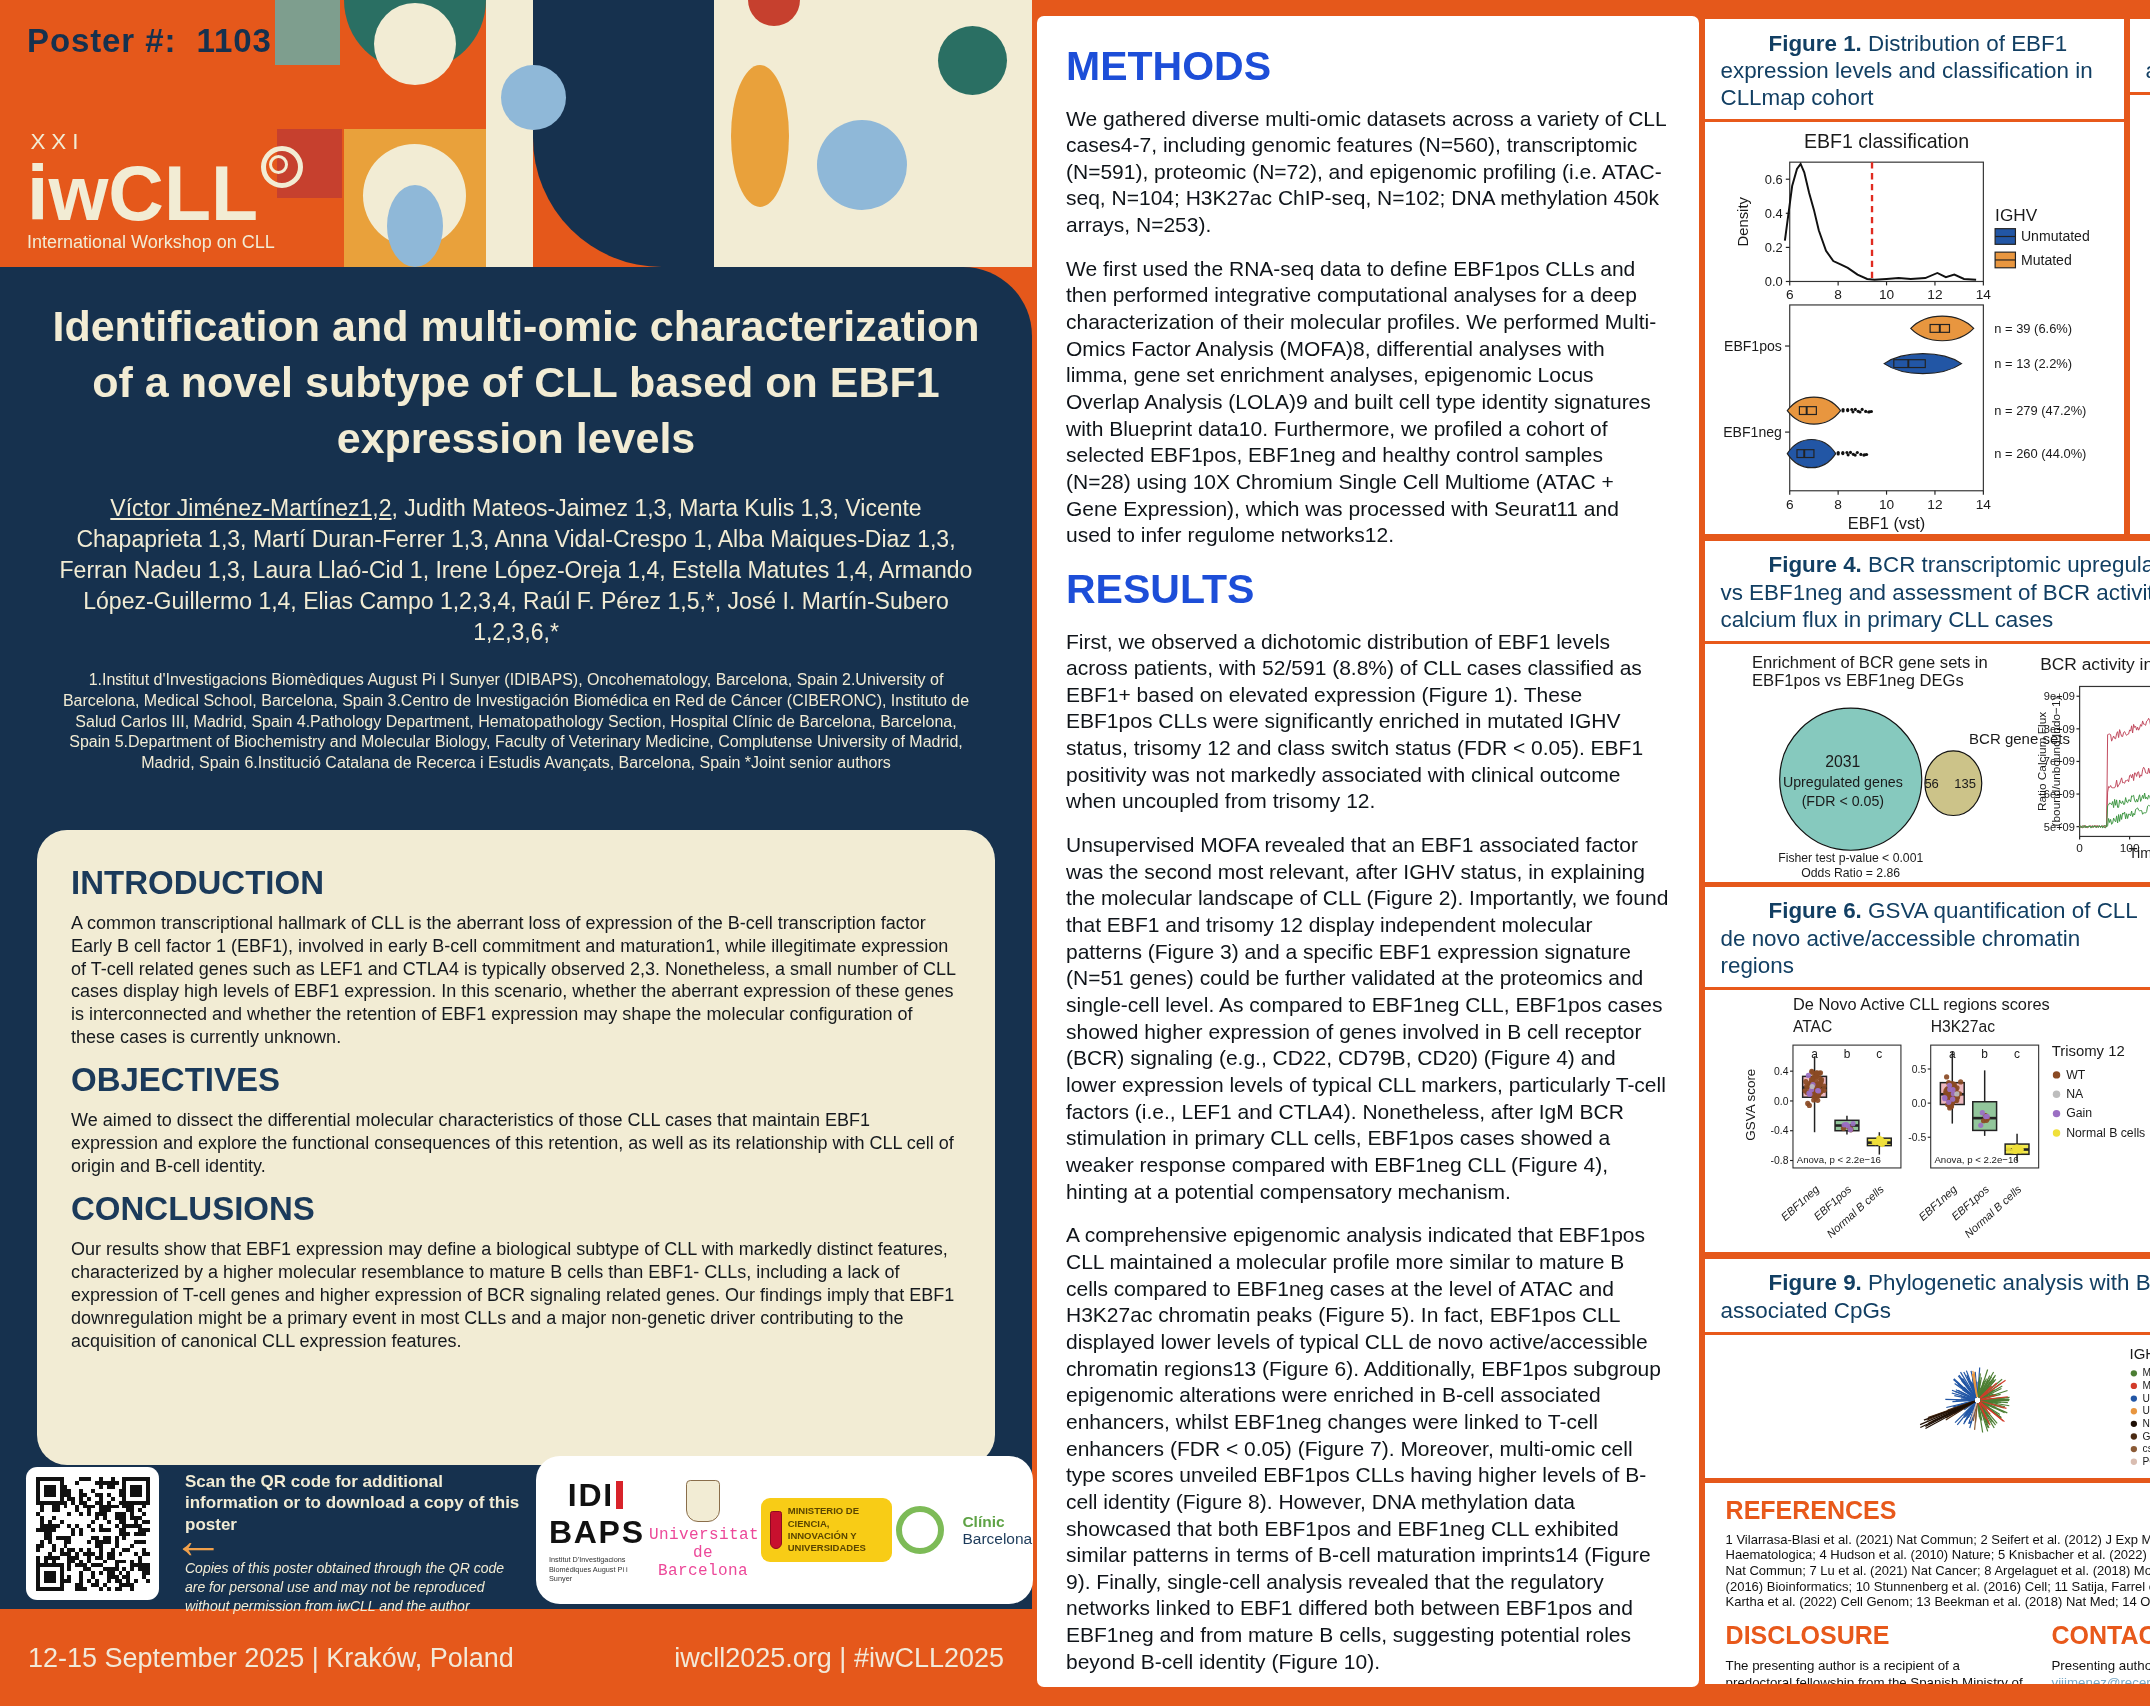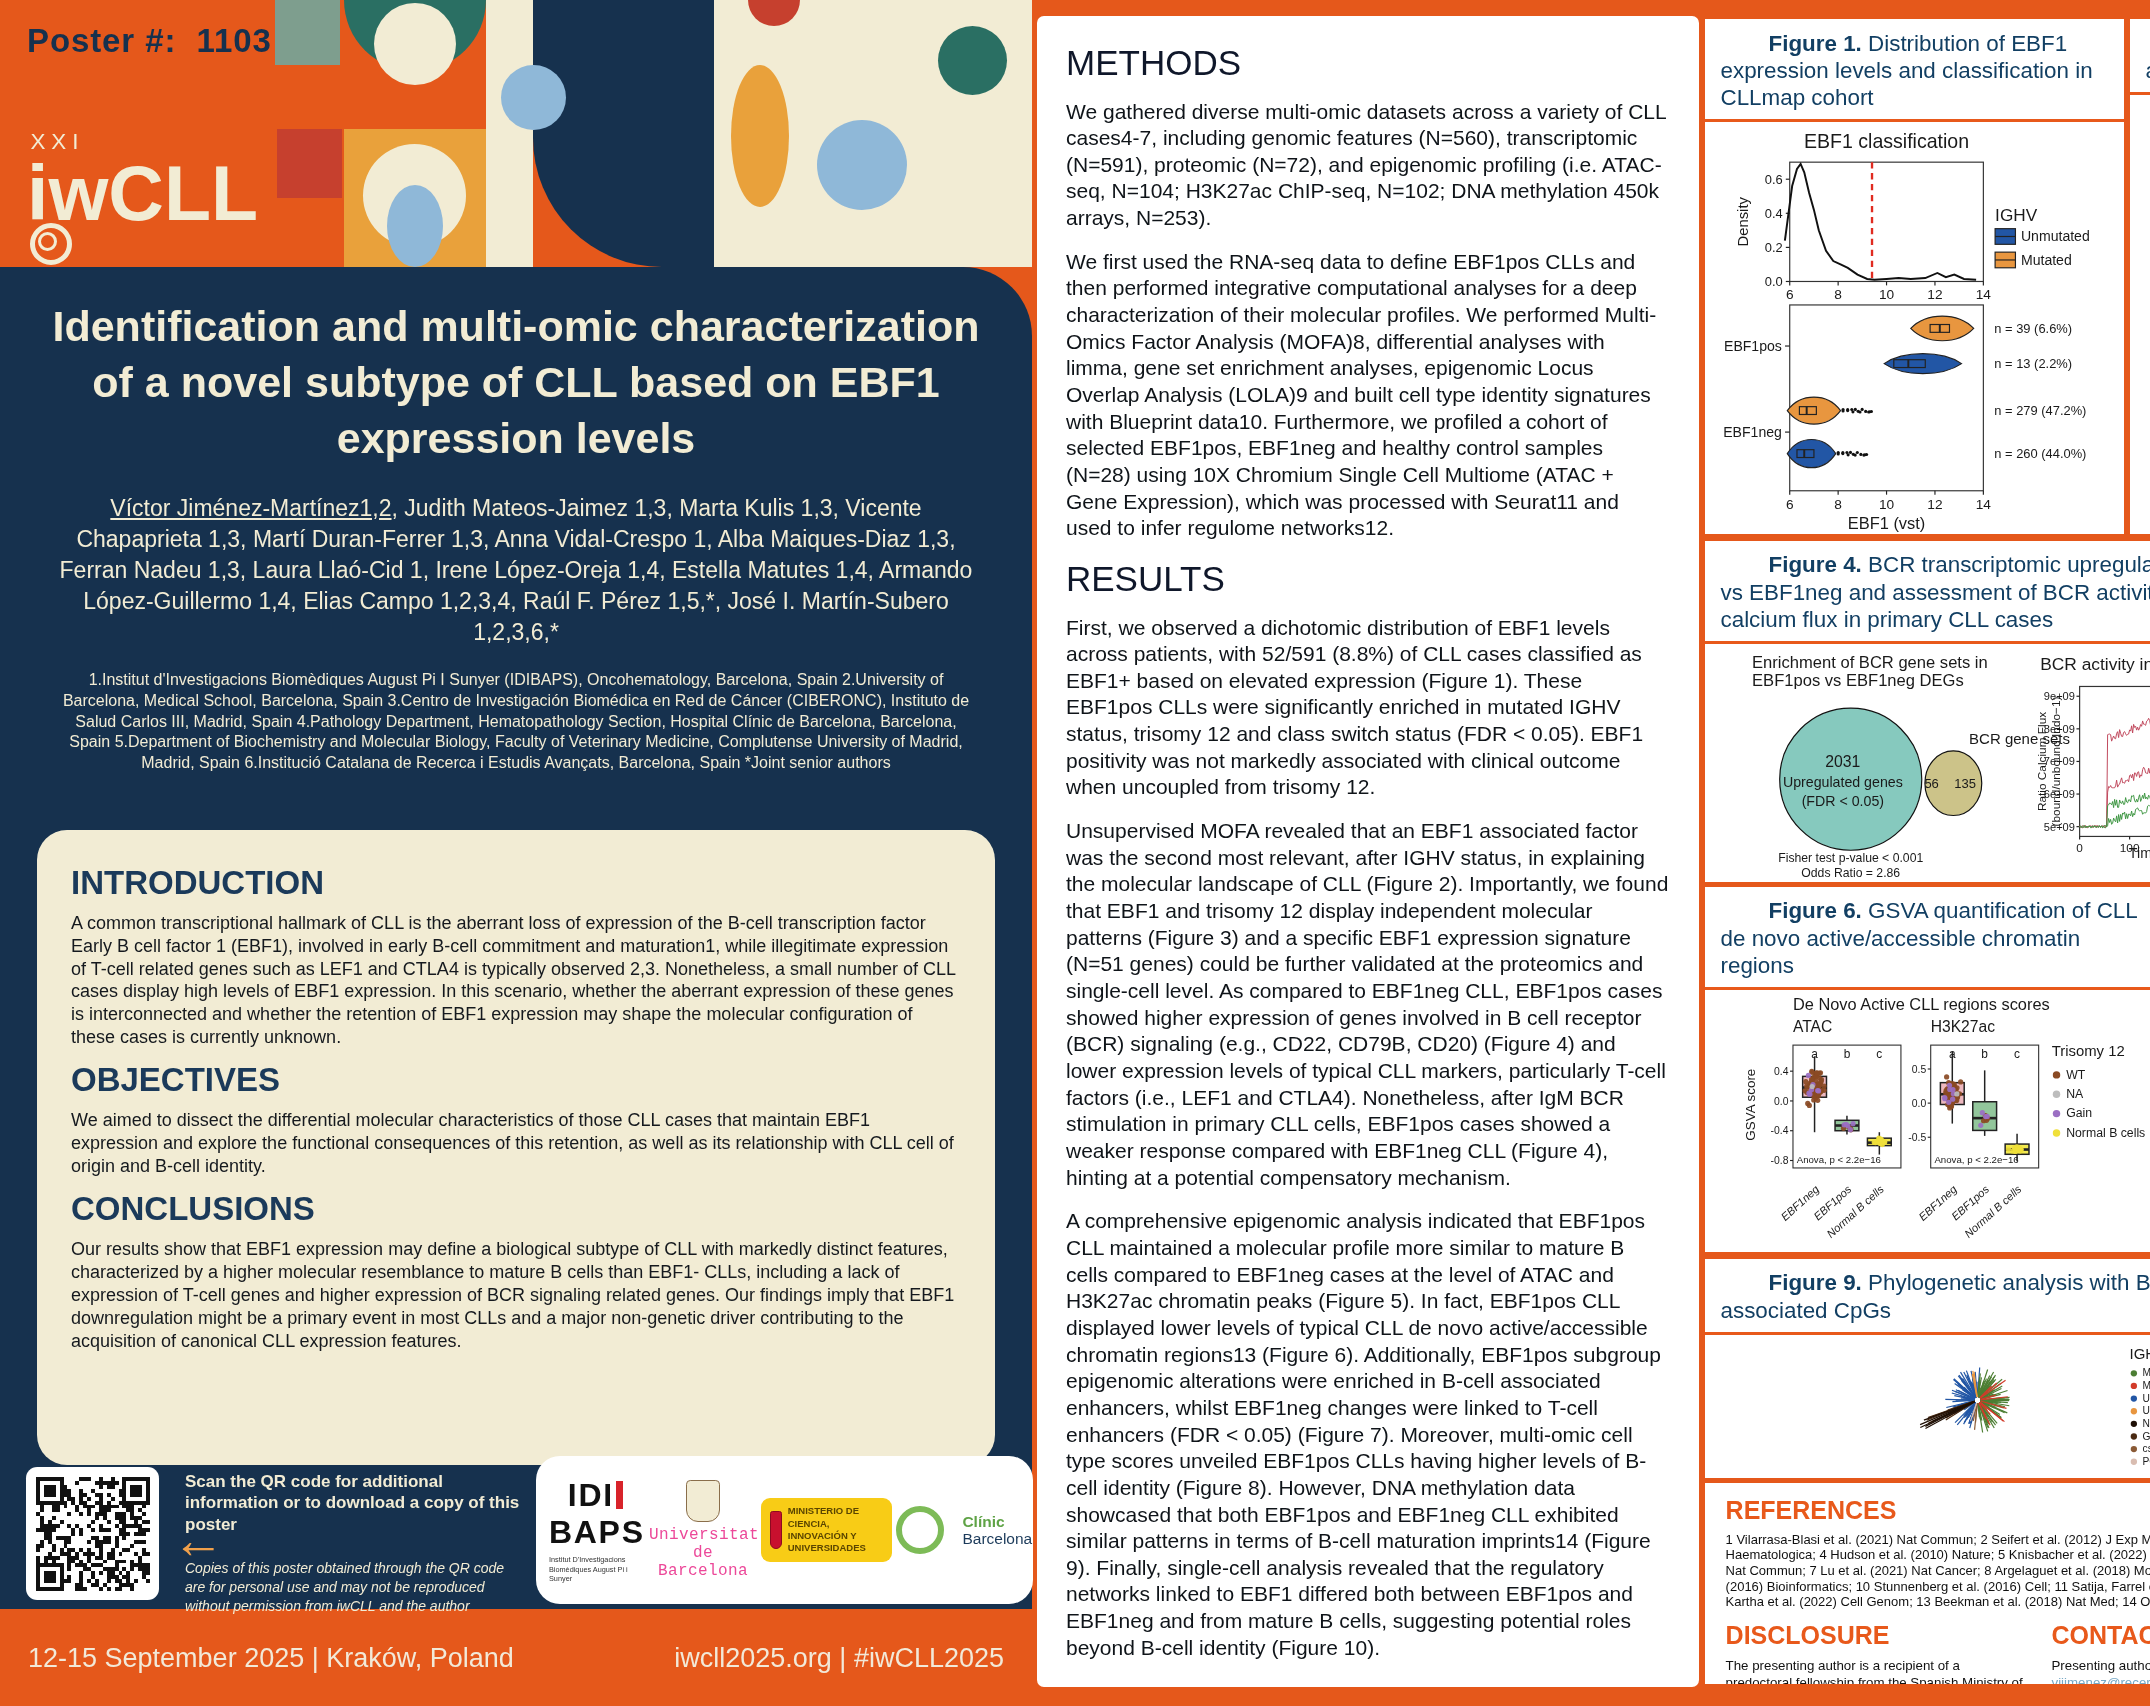--- a/index.html
+++ b/index.html
@@ -1,21 +1,21 @@
 <!DOCTYPE html>
 <html style="font-size:6.9px"><head>
 <meta charset="utf-8">
 <style>
   html,body{margin:0;padding:0;background:#999;}
   .poster{position:relative;width:3035px;height:1707px;background:#E5581B;font-family:"Liberation Sans",sans-serif;overflow:hidden;}
   .dz{position:absolute;}
   .poster-num{position:absolute;left:27px;top:21.5px;color:#16314E;font-size:33px;font-weight:bold;letter-spacing:0.9px;}
   .logo{position:absolute;left:27px;top:129px;color:#F2ECD4;}
   .logo-xxi{font-size:22.4px;letter-spacing:6px;margin-left:3.4px;}
-  .logo-main{font-size:77px;font-weight:bold;line-height:1;display:flex;align-items:flex-start;flex-direction:column;}
+  .logo-main{font-size:77px;font-weight:bold;line-height:1;display:flex;align-items:flex-start;}
   .ring{display:inline-block;width:32px;height:32px;border:5.6px solid #F2ECD4;border-radius:50%;margin:-8.6px 0 0 2.6px;position:relative;}
   .ring:after{content:"";position:absolute;left:3.9px;top:3.9px;width:13px;height:13px;border:3.9px solid #F2ECD4;border-radius:50%;}
   .logo-sub{font-size:18px;}
   .left-panel{position:absolute;left:0;top:267px;width:1032px;height:1342px;background:#16314E;border-radius:0 69px 0 0;}
   .title{margin:32px 41px 0;font-size:43px;line-height:1.3;text-align:center;color:#F2ECD4;font-weight:bold;}
   .authors{margin:26px 45px 0;font-size:23px;line-height:1.35;text-align:center;color:#F2ECD4;}
   .authors .u{text-decoration:underline;}
   .affil{margin:22px 54px 0;font-size:16px;line-height:1.3;text-align:center;color:#F2ECD4;}
   .cream{position:absolute;left:37px;right:37px;top:563px;bottom:144px;background:#F2ECD4;border-radius:30px;padding:21.5px 34px;overflow:hidden;box-sizing:border-box;}
   .cream h2{font-size:33px;color:#1B3A5A;margin:12px 0 10.3px;}
@@ -35,21 +35,21 @@
   .lg-ub .name{font-family:Liberation Mono, monospace;font-size:16px;letter-spacing:0.4px;color:#ec4899;max-width:108px;}
   .lg-min{background:#F8CC16;padding:7.7px 8.6px;border-radius:9px;display:flex;align-items:center;gap:6px;max-width:142px;}
   .lg-min .crest{width:27.5px;height:36px;background:#C8102E;border-radius:4.3px 4.3px 10.3px 10.3px;border:1.7px solid #8d0a20;}
   .lg-min .name{font-size:9.5px;text-align:left;color:#5a4500;font-weight:bold;line-height:1.3;}
   .lg-clinic{display:flex;align-items:center;gap:18px;}
   .lg-clinic .cring{width:36px;height:36px;border:6px solid #7DBB57;border-radius:50%;}
   .lg-clinic .name{font-size:15.5px;color:#1B3A5A;text-align:left;line-height:1.1;}
   .lg-clinic .name b{color:#5FA346;}
   .footer{position:absolute;left:0;top:1609px;width:1032px;height:98px;display:flex;align-items:center;justify-content:space-between;padding:0 28px;box-sizing:border-box;color:#F2E9D8;font-size:27px;}
   .mid-panel{position:absolute;left:1037px;top:15.5px;width:662px;height:1671px;background:#fff;border-radius:6.9px;padding:21.5px 29px;box-sizing:border-box;overflow:hidden;}
-  .ohead{color:#0f172a;font-size:35px;margin:6px 0 15.5px;font-weight:normal;}
+  .ohead{color:#1d4ed8;font-size:41px;margin:6px 0 15.5px;font-weight:bold;}
   .mid-panel p{font-size:21px;line-height:1.27;margin:0 0 17px;color:#0f1419;}
   .fig{position:absolute;background:#fff;display:flex;flex-direction:column;box-sizing:border-box;overflow:hidden;}
   .cap{padding:10.3px 15.5px 7.7px;border-bottom:3.4px solid #E8591B;color:#123F63;font-size:22.4px;line-height:1.22;}
   .cap b{font-weight:bold;margin-left:48px;}
   .plot{flex:1;min-height:0;padding:2.6px;}
   .plot svg{width:100%;height:100%;display:block;}
   #f1{left:1705px;top:19.4px;width:419px;height:515px;}
   #f2{left:2130px;top:19.4px;width:514px;height:515px;}
   #f4{left:1705px;top:541px;width:634px;height:341px;}
   #f6{left:1705px;top:887px;width:464px;height:365px;}

